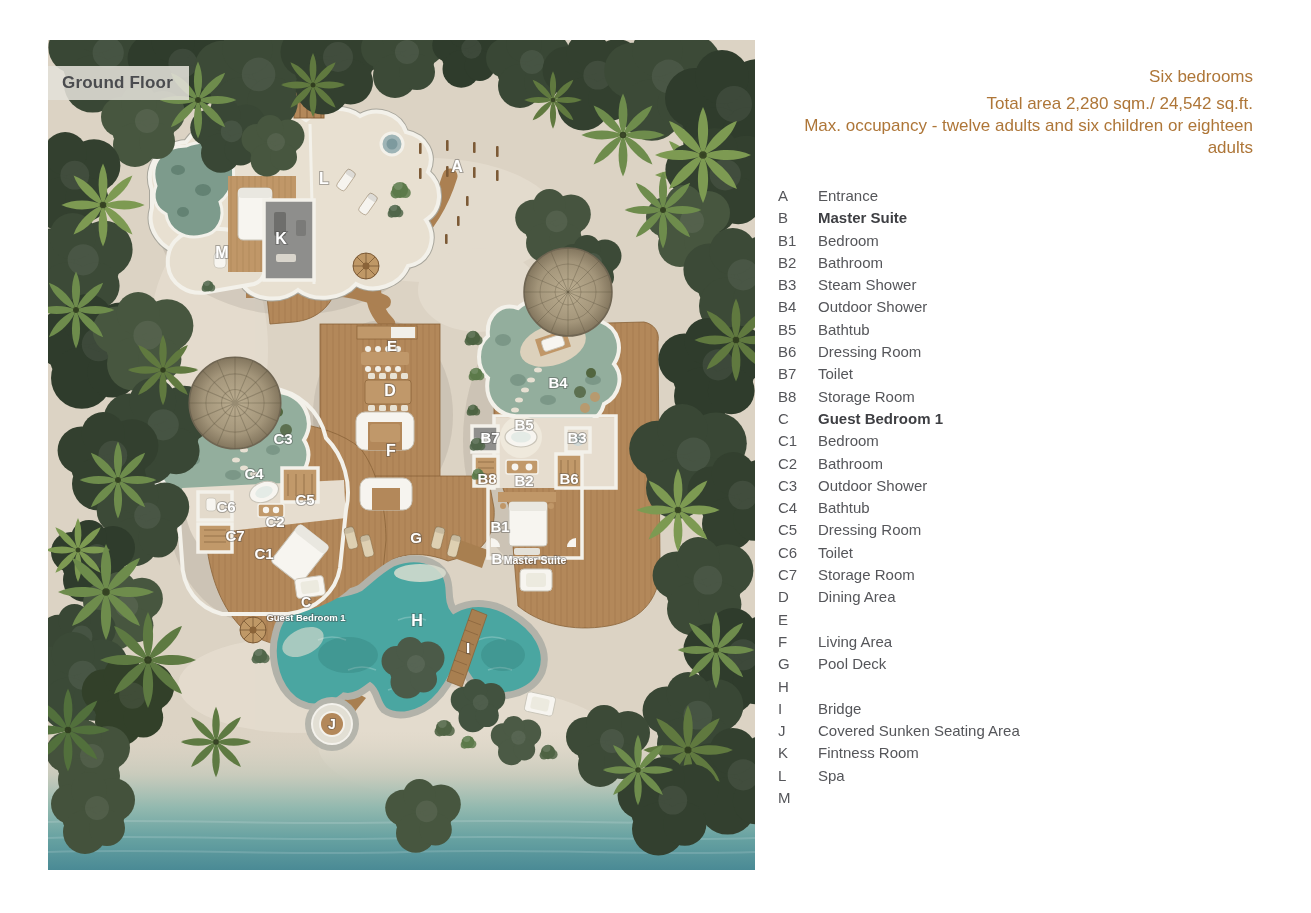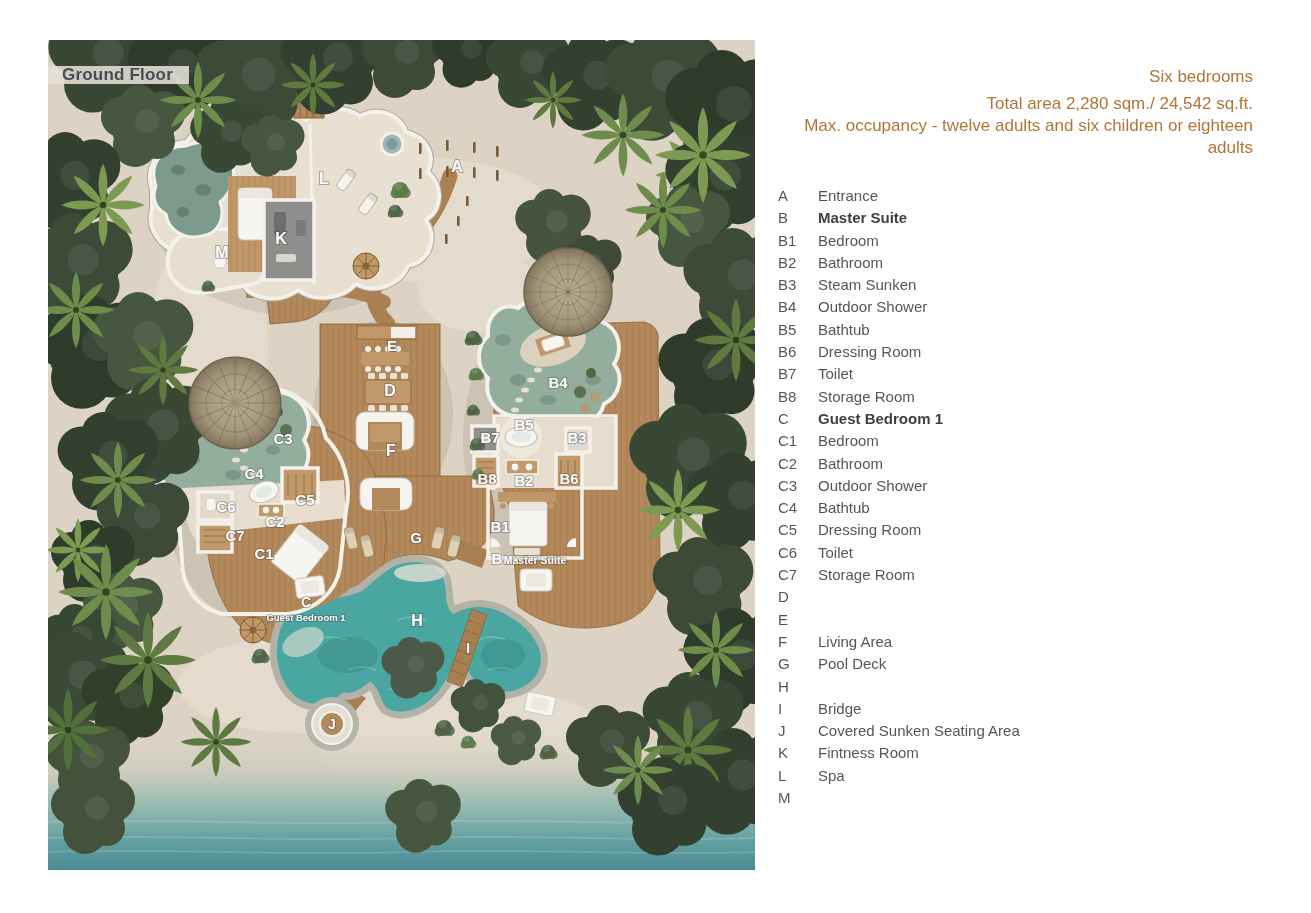--- a/index.html
+++ b/index.html
@@ -4,21 +4,21 @@
 <style>
   :root{
     --accent:#b07c3e; --subtitle:#ae7638; --legend-text:#55565a; --legend-bold:#3e3f43;
     --sand:#dcd3c4; --wood:#b3885a; --wall:#f3f1ea; --pool:#4aa6a1;
   }
   html,body{margin:0;padding:0;background:#fff;}
   .page{position:relative;width:1311px;height:913px;background:#ffffff;overflow:hidden;
         font-family:"Liberation Sans",sans-serif;}
   .plan{position:absolute;left:48px;top:40px;width:707px;height:830px;background:var(--sand);}
   .plan svg{display:block;width:707px;height:830px;}
-  .ground-floor{position:absolute;left:0;top:26px;height:18px;min-width:132px;
+  .ground-floor{position:absolute;left:0;top:26px;height:34px;min-width:132px;
       background:rgba(226,224,216,0.88);display:flex;align-items:center;
       padding:0 16px 0 14px;box-sizing:border-box;}
   .ground-floor span{font-size:17px;font-weight:700;color:#4b4c4f;letter-spacing:.2px;}
   .plan-label{font-family:"Liberation Sans",sans-serif;font-weight:700;fill:#ffffff;
       text-anchor:middle;paint-order:stroke;stroke:rgba(70,70,70,0.40);stroke-width:2px;}
   .info{position:absolute;left:775px;top:42px;width:478px;color:var(--legend-text);}
   .info h1{margin:0;font-family:"Liberation Serif","DejaVu Serif",serif;font-weight:400;
       font-size:34px;line-height:1.1;color:var(--accent);text-align:center;letter-spacing:.5px;
       white-space:nowrap;}
   .subtitles{margin-top:24px;text-align:right;color:var(--subtitle);font-size:17px;line-height:22px;}
@@ -542,21 +542,21 @@
     <span class="legend-label">Bedroom</span>
   </div>
 
   <div class="legend-row">
     <span class="legend-key">B2</span>
     <span class="legend-label">Bathroom</span>
   </div>
 
   <div class="legend-row">
     <span class="legend-key">B3</span>
-    <span class="legend-label">Steam Sunken</span>
+    <span class="legend-label">Steam Shower</span>
   </div>
 
   <div class="legend-row">
     <span class="legend-key">B4</span>
     <span class="legend-label">Outdoor Shower</span>
   </div>
 
   <div class="legend-row">
     <span class="legend-key">B5</span>
     <span class="legend-label">Bathtub</span>
@@ -612,20 +612,21 @@
     <span class="legend-label">Toilet</span>
   </div>
 
   <div class="legend-row">
     <span class="legend-key">C7</span>
     <span class="legend-label">Storage Room</span>
   </div>
 
   <div class="legend-row">
     <span class="legend-key">D</span>
+    <span class="legend-label">Dining Area</span>
   </div>
 
   <div class="legend-row">
     <span class="legend-key">E</span>
   </div>
 
   <div class="legend-row">
     <span class="legend-key">F</span>
     <span class="legend-label">Living Area</span>
   </div>

